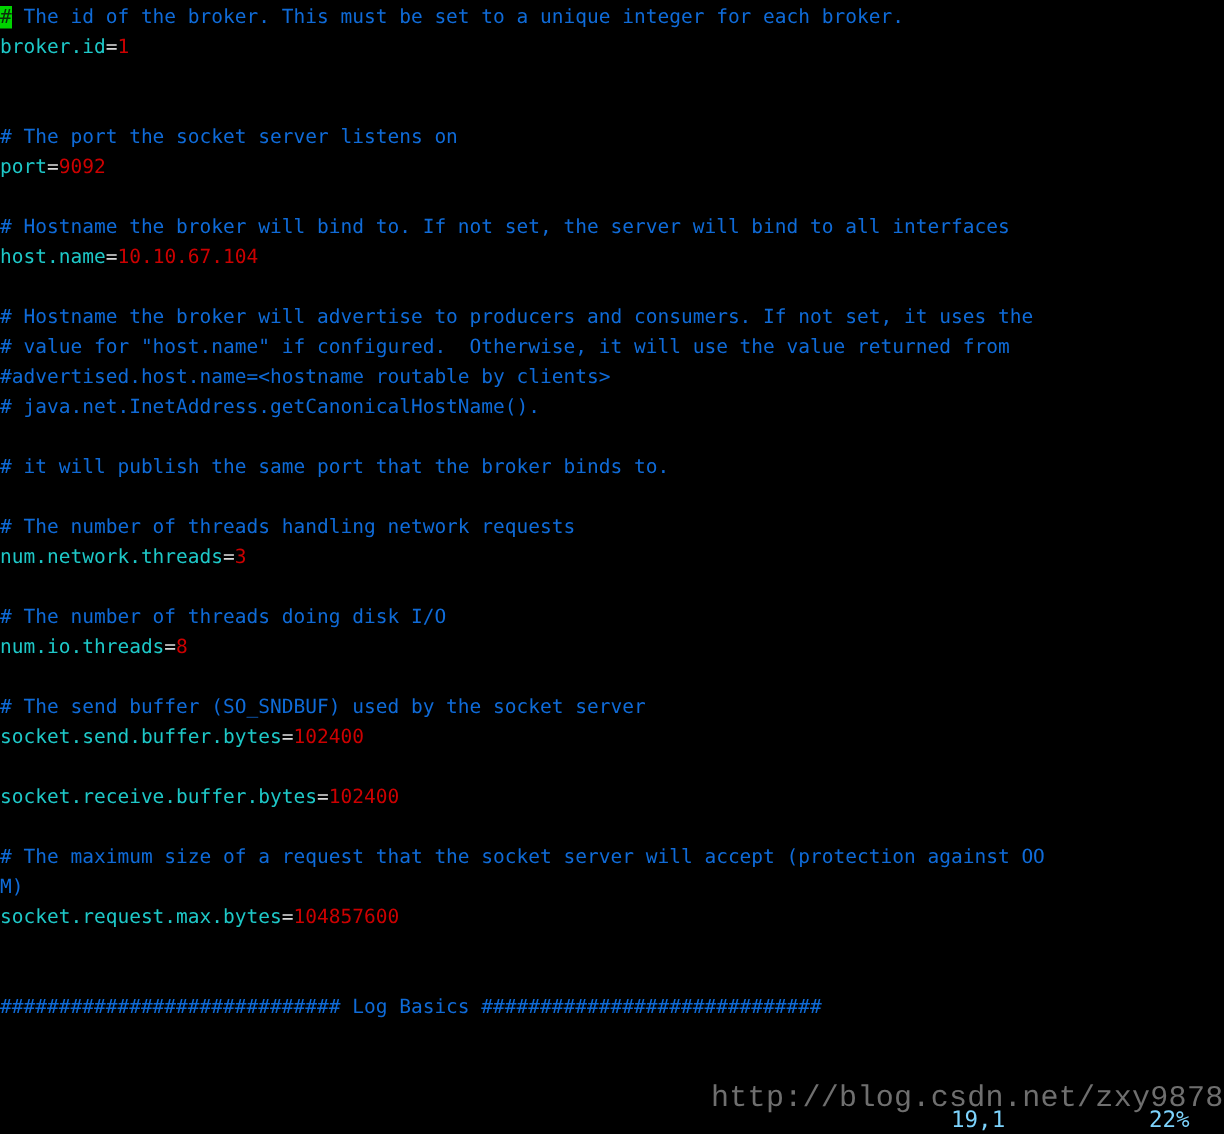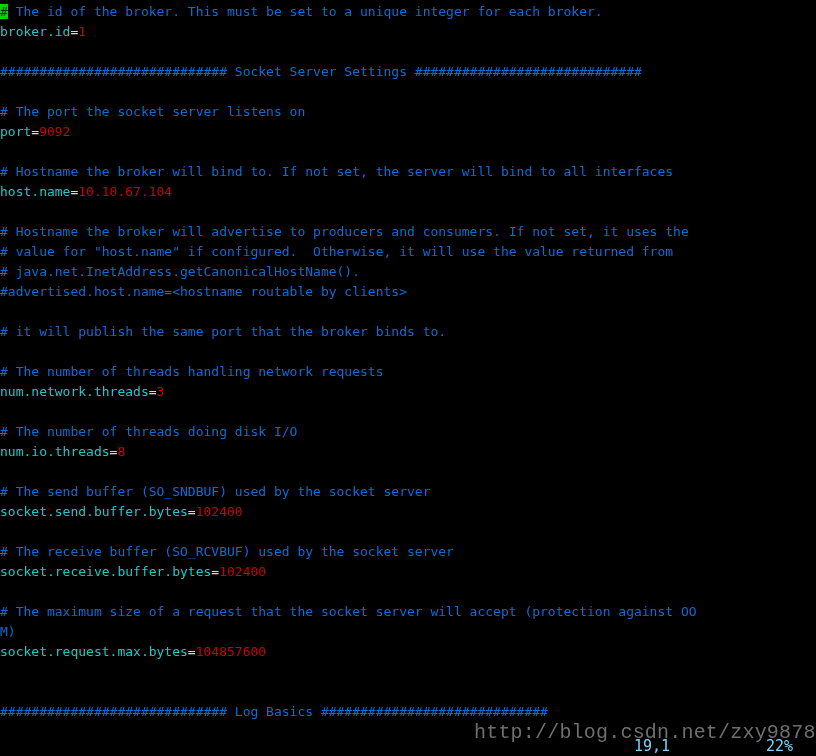--- a/index.html
+++ b/index.html
@@ -84,45 +84,43 @@
 </style>
 </head>
 <body>
 
 <div id="terminal">
 
   <div id="buffer">
       <div class="line"><span class="tok c-cursor">#</span><span class="tok c-comment"> The id of the broker. This must be set to a unique integer for each broker.</span></div>
       <div class="line"><span class="tok c-key">broker.id</span><span class="tok c-eq">=</span><span class="tok c-val">1</span></div>
       <div class="line">&nbsp;</div>
-      <div class="line"><span class="tok c-comment">############################# Socket Server Settings #############################</span></div>
       <div class="line">&nbsp;</div>
       <div class="line"><span class="tok c-comment"># The port the socket server listens on</span></div>
       <div class="line"><span class="tok c-key">port</span><span class="tok c-eq">=</span><span class="tok c-val">9092</span></div>
       <div class="line">&nbsp;</div>
       <div class="line"><span class="tok c-comment"># Hostname the broker will bind to. If not set, the server will bind to all interfaces</span></div>
       <div class="line"><span class="tok c-key">host.name</span><span class="tok c-eq">=</span><span class="tok c-val">10.10.67.104</span></div>
       <div class="line">&nbsp;</div>
       <div class="line"><span class="tok c-comment"># Hostname the broker will advertise to producers and consumers. If not set, it uses the</span></div>
       <div class="line"><span class="tok c-comment"># value for "host.name" if configured.  Otherwise, it will use the value returned from</span></div>
+      <div class="line"><span class="tok c-comment">#advertised.host.name=&lt;hostname routable by clients&gt;</span></div>
       <div class="line"><span class="tok c-comment"># java.net.InetAddress.getCanonicalHostName().</span></div>
-      <div class="line"><span class="tok c-comment">#advertised.host.name=&lt;hostname routable by clients&gt;</span></div>
       <div class="line">&nbsp;</div>
       <div class="line"><span class="tok c-comment"># it will publish the same port that the broker binds to.</span></div>
       <div class="line">&nbsp;</div>
       <div class="line"><span class="tok c-comment"># The number of threads handling network requests</span></div>
       <div class="line"><span class="tok c-key">num.network.threads</span><span class="tok c-eq">=</span><span class="tok c-val">3</span></div>
       <div class="line">&nbsp;</div>
       <div class="line"><span class="tok c-comment"># The number of threads doing disk I/O</span></div>
       <div class="line"><span class="tok c-key">num.io.threads</span><span class="tok c-eq">=</span><span class="tok c-val">8</span></div>
       <div class="line">&nbsp;</div>
       <div class="line"><span class="tok c-comment"># The send buffer (SO_SNDBUF) used by the socket server</span></div>
       <div class="line"><span class="tok c-key">socket.send.buffer.bytes</span><span class="tok c-eq">=</span><span class="tok c-val">102400</span></div>
       <div class="line">&nbsp;</div>
-      <div class="line"><span class="tok c-comment"># The receive buffer (SO_RCVBUF) used by the socket server</span></div>
       <div class="line"><span class="tok c-key">socket.receive.buffer.bytes</span><span class="tok c-eq">=</span><span class="tok c-val">102400</span></div>
       <div class="line">&nbsp;</div>
       <div class="line"><span class="tok c-comment"># The maximum size of a request that the socket server will accept (protection against OO</span></div>
       <div class="line"><span class="tok c-comment">M)</span></div>
       <div class="line"><span class="tok c-key">socket.request.max.bytes</span><span class="tok c-eq">=</span><span class="tok c-val">104857600</span></div>
       <div class="line">&nbsp;</div>
       <div class="line">&nbsp;</div>
       <div class="line"><span class="tok c-comment">############################# Log Basics #############################</span></div>
     </div>
 

